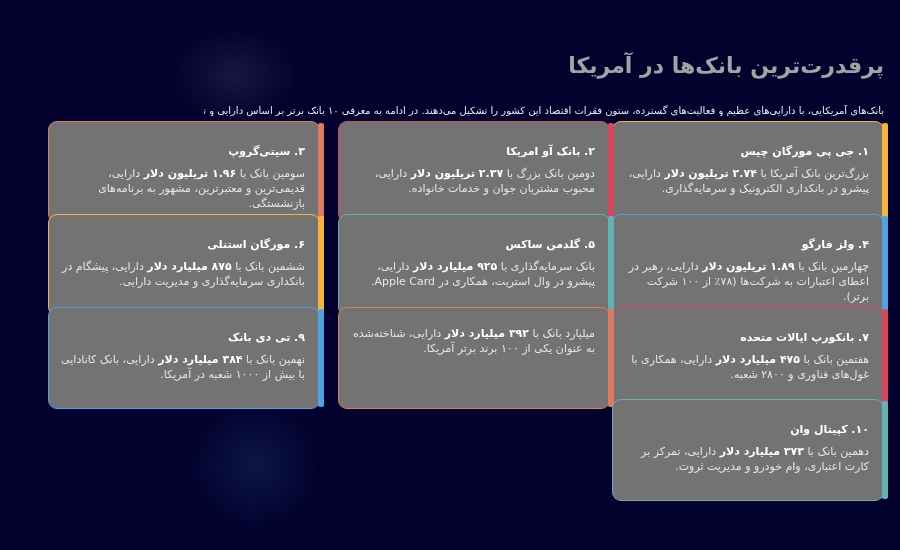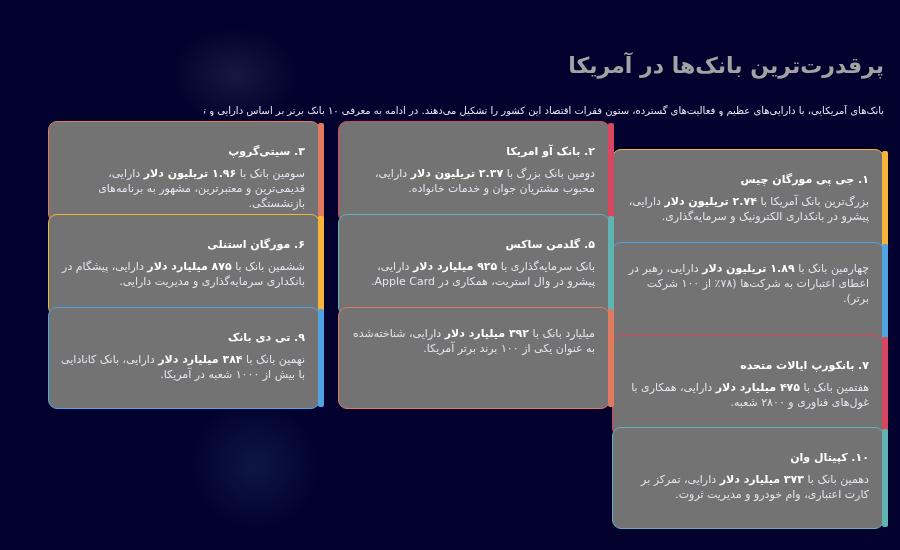--- a/index.html
+++ b/index.html
@@ -84,21 +84,21 @@
     }
     .card .card-desc {
       font-size: 11px;
       line-height: 15px;
       color: #e4e4ee;
     }
     .card .card-desc b {
       font-weight: bold;
       color: #ffffff;
     }
-    .col1 { left: 612px; margin-top: 28px; }
+    .col1 { left: 612px; }
     .col2 { left: 326px; margin-left: 12px; }
     .col3 { left: 48px; }
     .row1 { top: 121px; }
     .row2 { top: 214px; }
     .row3 { top: 307px; }
     .row4 { top: 399px; text-align: right; }
   </style>
 </head>
 <body>
 
@@ -121,20 +121,21 @@
 </div>
 
 <div class="card col3 row1" style="--c:#e07a5f">
   <div class="bar"></div>
   <div class="card-title">۳. سیتی‌گروپ</div>
   <div class="card-desc"><span>سومین بانک با </span><b>۱.۹۶ تریلیون دلار</b><span> دارایی، قدیمی‌ترین و معتبرترین، مشهور به برنامه‌های بازنشستگی.</span></div>
 </div>
 
 <div class="card col1 row2" style="--c:#4ea3e0">
   <div class="bar"></div>
+  <div class="card-title">۴. ولز فارگو</div>
   <div class="card-desc"><span>چهارمین بانک با </span><b>۱.۸۹ تریلیون دلار</b><span> دارایی، رهبر در اعطای اعتبارات به شرکت‌ها (۷۸٪ از ۱۰۰ شرکت برتر).</span></div>
 </div>
 
 <div class="card col2 row2" style="--c:#5fb3b3">
   <div class="bar"></div>
   <div class="card-title">۵. گلدمن ساکس</div>
   <div class="card-desc"><span>بانک سرمایه‌گذاری با </span><b>۹۲۵ میلیارد دلار</b><span> دارایی، پیشرو در وال استریت، همکاری در Apple Card.</span></div>
 </div>
 
 <div class="card col3 row2" style="--c:#f5b53a">

